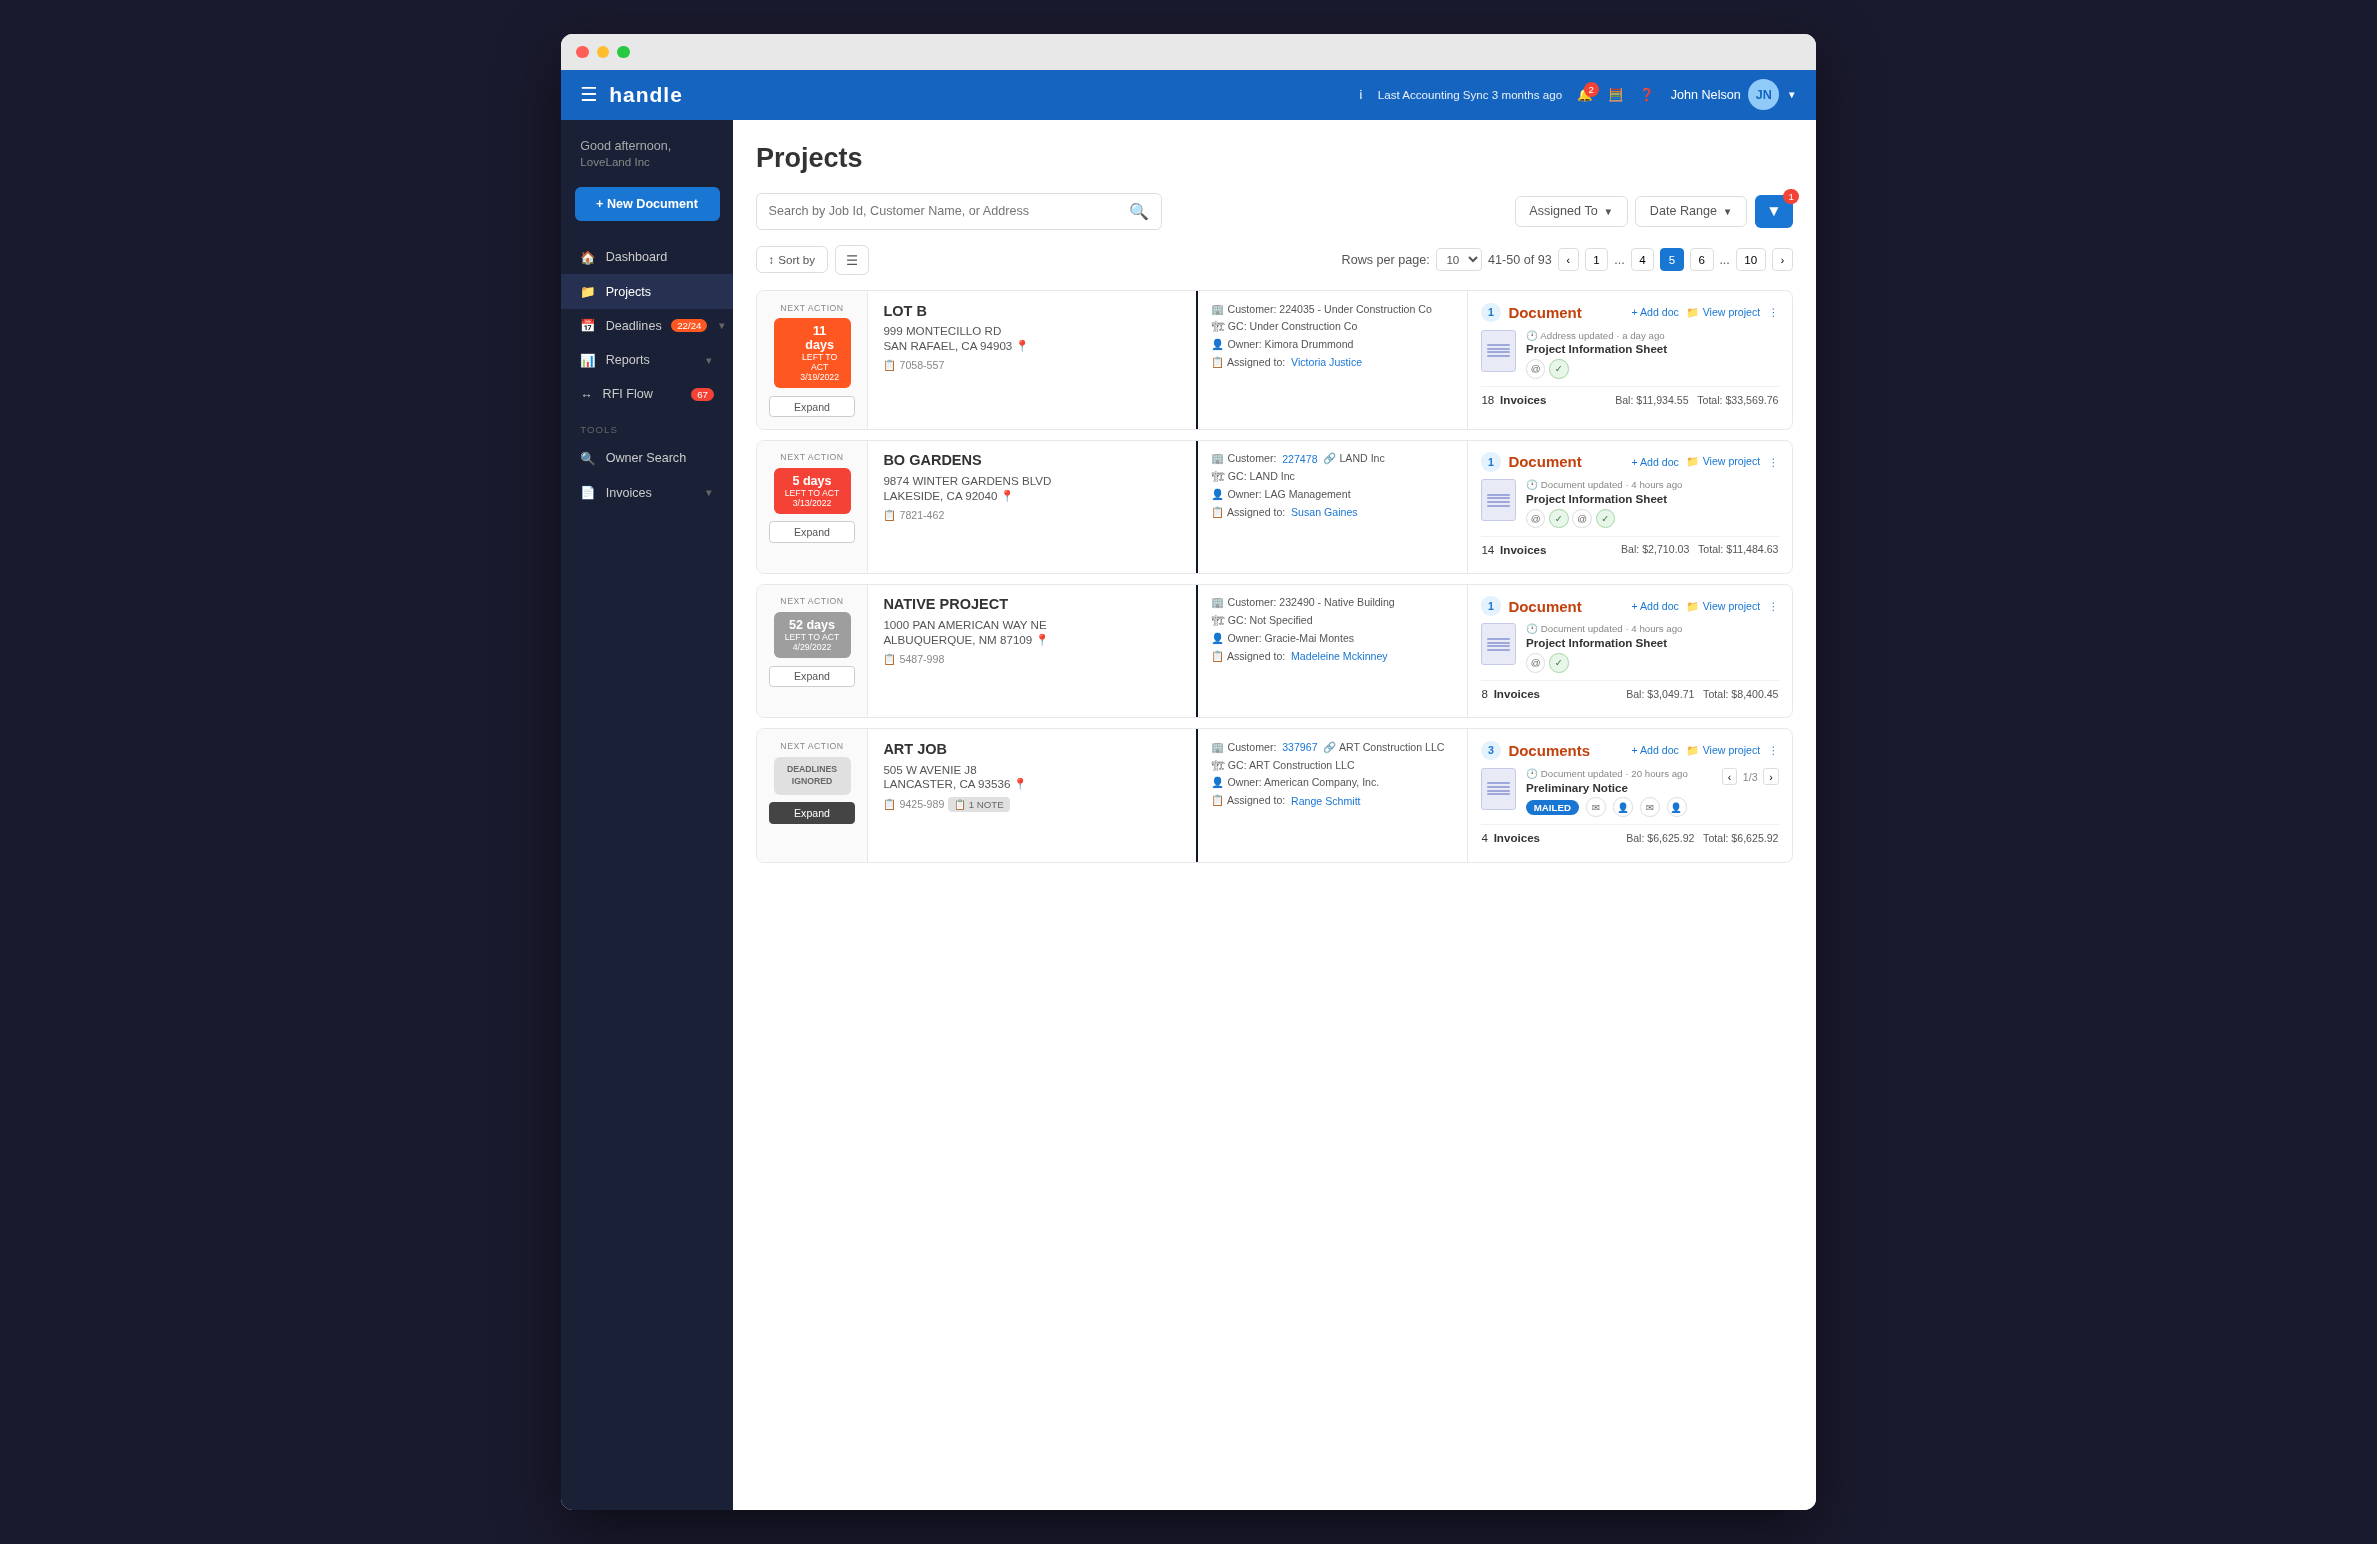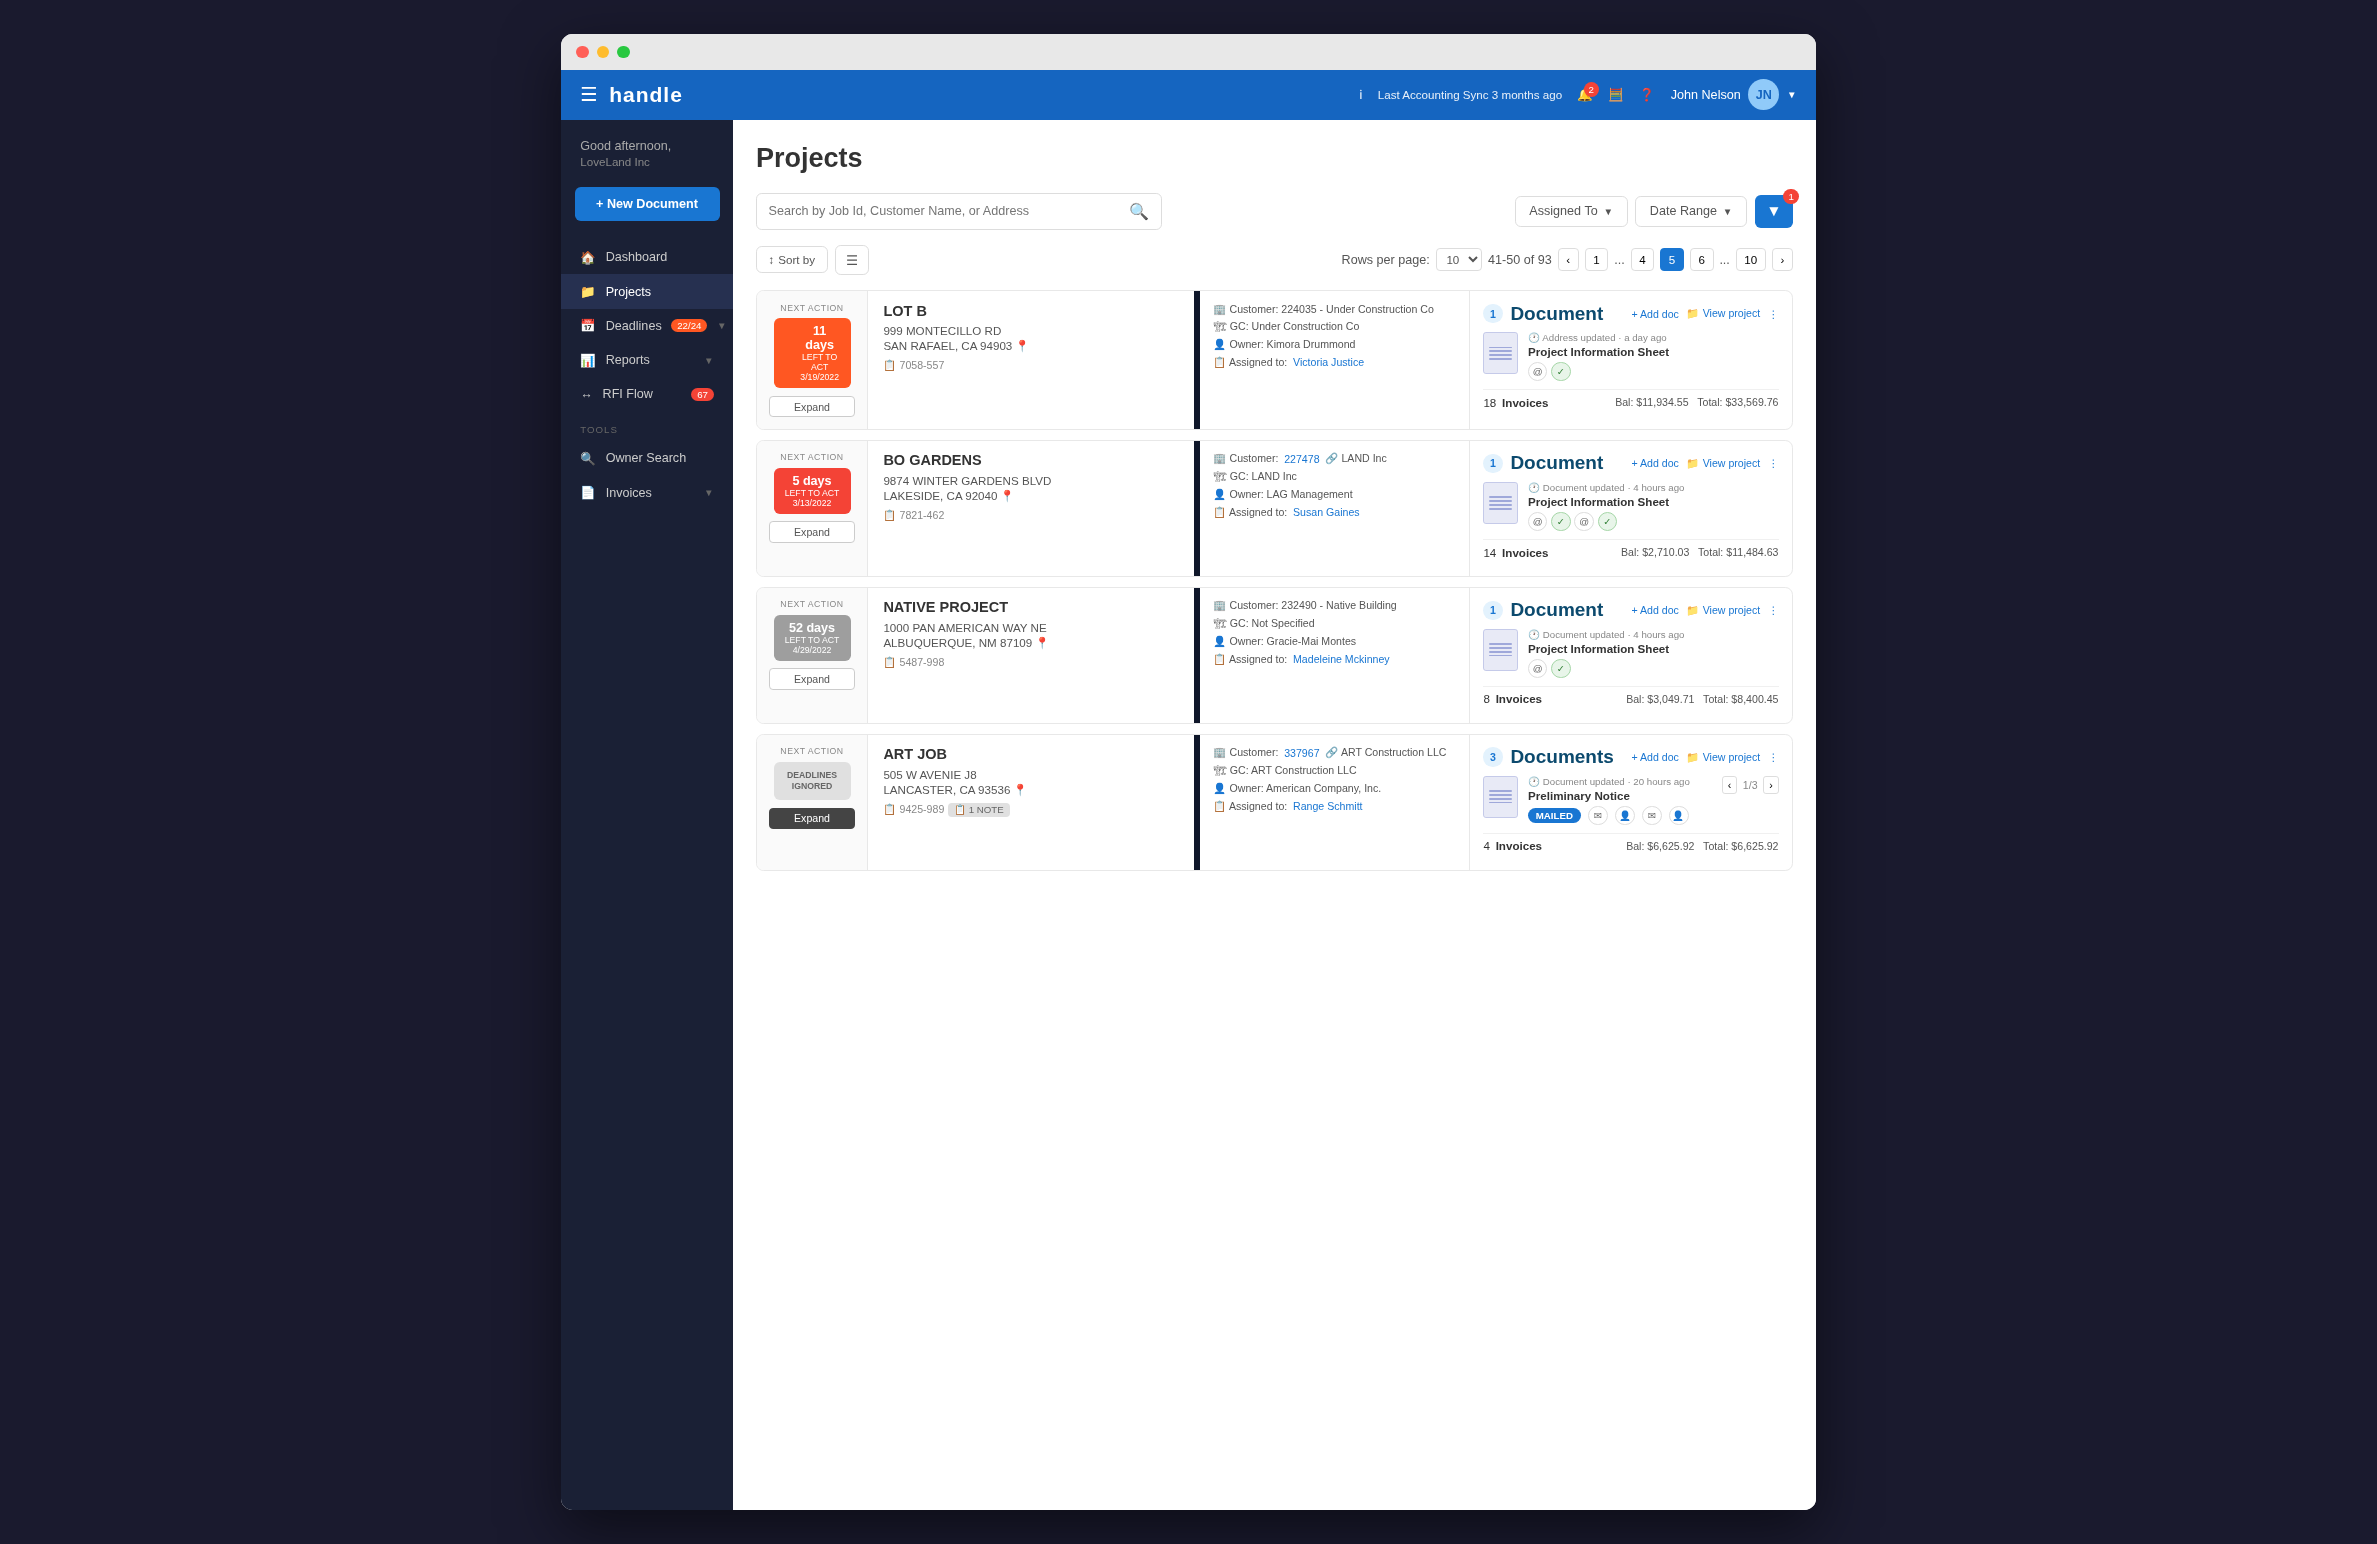--- a/index.html
+++ b/index.html
@@ -48,31 +48,31 @@
     .projects-table { display: flex; flex-direction: column; gap: 0; }
     .project-row { display: flex; border: 1px solid #e8e8e8; border-radius: 7.7px; margin-bottom: 9.7px; overflow: hidden; }
     .project-action { width: 111px; flex-shrink: 0; padding: 11.6px; display: flex; flex-direction: column; align-items: center; border-right: 1px solid #e8e8e8; background: #fafafa; }
     .next-action-label { font-size: 8.7px; color: #888; text-transform: uppercase; letter-spacing: 0.5px; margin-bottom: 5.8px; }
     .days-badge { border-radius: 5.8px; padding: 5.8px 9.7px; text-align: center; color: white; font-size: 12.6px; font-weight: 700; width: 77px; }
     .days-badge.orange { background: #ff5722; padding-left: 25px; }
     .days-badge.red { background: #f44336; }
     .days-badge.gray { background: #9e9e9e; }
     .expand-btn { margin-top: 7.7px; border: 1px solid #ccc; border-radius: 3.9px; padding: 3.9px 11.6px; font-size: 10.6px; color: #555; background: white; cursor: pointer; width: 100%; }
     .expand-btn.dark { background: #444; color: white; border-color: #444; }
-    .project-info { flex: 1; padding: 11.6px 15.4px; border-right: 6px solid #0f172a; }
+    .project-info { flex: 1; padding: 11.6px 15.4px; border-right: 2px solid #0f172a; }
     .project-name { font-size: 14.5px; font-weight: 700; color: #333; margin-bottom: 5.8px; }
     .project-address { font-size: 11.6px; color: #555; margin-bottom: 1.9px; }
     .project-id { font-size: 10.6px; color: #888; margin-top: 5.8px; display: flex; align-items: center; gap: 3.9px; }
     .project-details { width: 270px; flex-shrink: 0; padding: 11.6px 13.5px; border-right: 1px solid #e8e8e8; }
     .detail-row { font-size: 10.6px; color: #555; margin-bottom: 4.8px; display: flex; align-items: center; gap: 5.8px; }
     .detail-link { color: #1976d2; text-decoration: none; cursor: pointer; }
     .project-docs { flex: 1; padding: 11.6px 13.5px; }
     .doc-header { display: flex; align-items: center; gap: 7.7px; margin-bottom: 7.7px; }
     .doc-count { background: #e3f2fd; color: #1976d2; border-radius: 50%; width: 19.3px; height: 19.3px; display: flex; align-items: center; justify-content: center; font-size: 10.6px; font-weight: 700; }
-    .doc-label { font-size: 19px; font-weight: 600; color: #0c4a6e; flex: 1; }
+    .doc-label { font-size: 15px; font-weight: 600; color: #c2410c; flex: 1; }
     .doc-actions { display: flex; gap: 7.7px; align-items: center; font-size: 10.6px; color: #1976d2; cursor: pointer; }
     .doc-item { display: flex; align-items: flex-start; gap: 9.7px; margin-bottom: 7.7px; }
     .doc-thumbnail { width: 35px; height: 42px; background: #e8eaf6; border-radius: 2.9px; flex-shrink: 0; border: 1px solid #c5cae9; display: flex; flex-direction: column; justify-content: center; align-items: center; gap: 1.9px; }
     .doc-line { width: 23px; height: 1.9px; background: #9fa8da; border-radius: 1px; }
     .doc-content { flex: 1; }
     .doc-updated { font-size: 9.7px; color: #888; margin-bottom: 1.9px; display: flex; align-items: center; gap: 3.9px; }
     .doc-title { font-size: 11.6px; font-weight: 600; color: #333; margin-bottom: 3.9px; }
     .doc-tags { display: flex; gap: 3.9px; flex-wrap: wrap; }
     .doc-tag { border: 1px solid #ddd; border-radius: 50%; width: 19.3px; height: 19.3px; display: flex; align-items: center; justify-content: center; font-size: 9.7px; color: #666; }
     .doc-tag-check { background: #e8f5e9; border-color: #a5d6a7; color: #2e7d32; }

